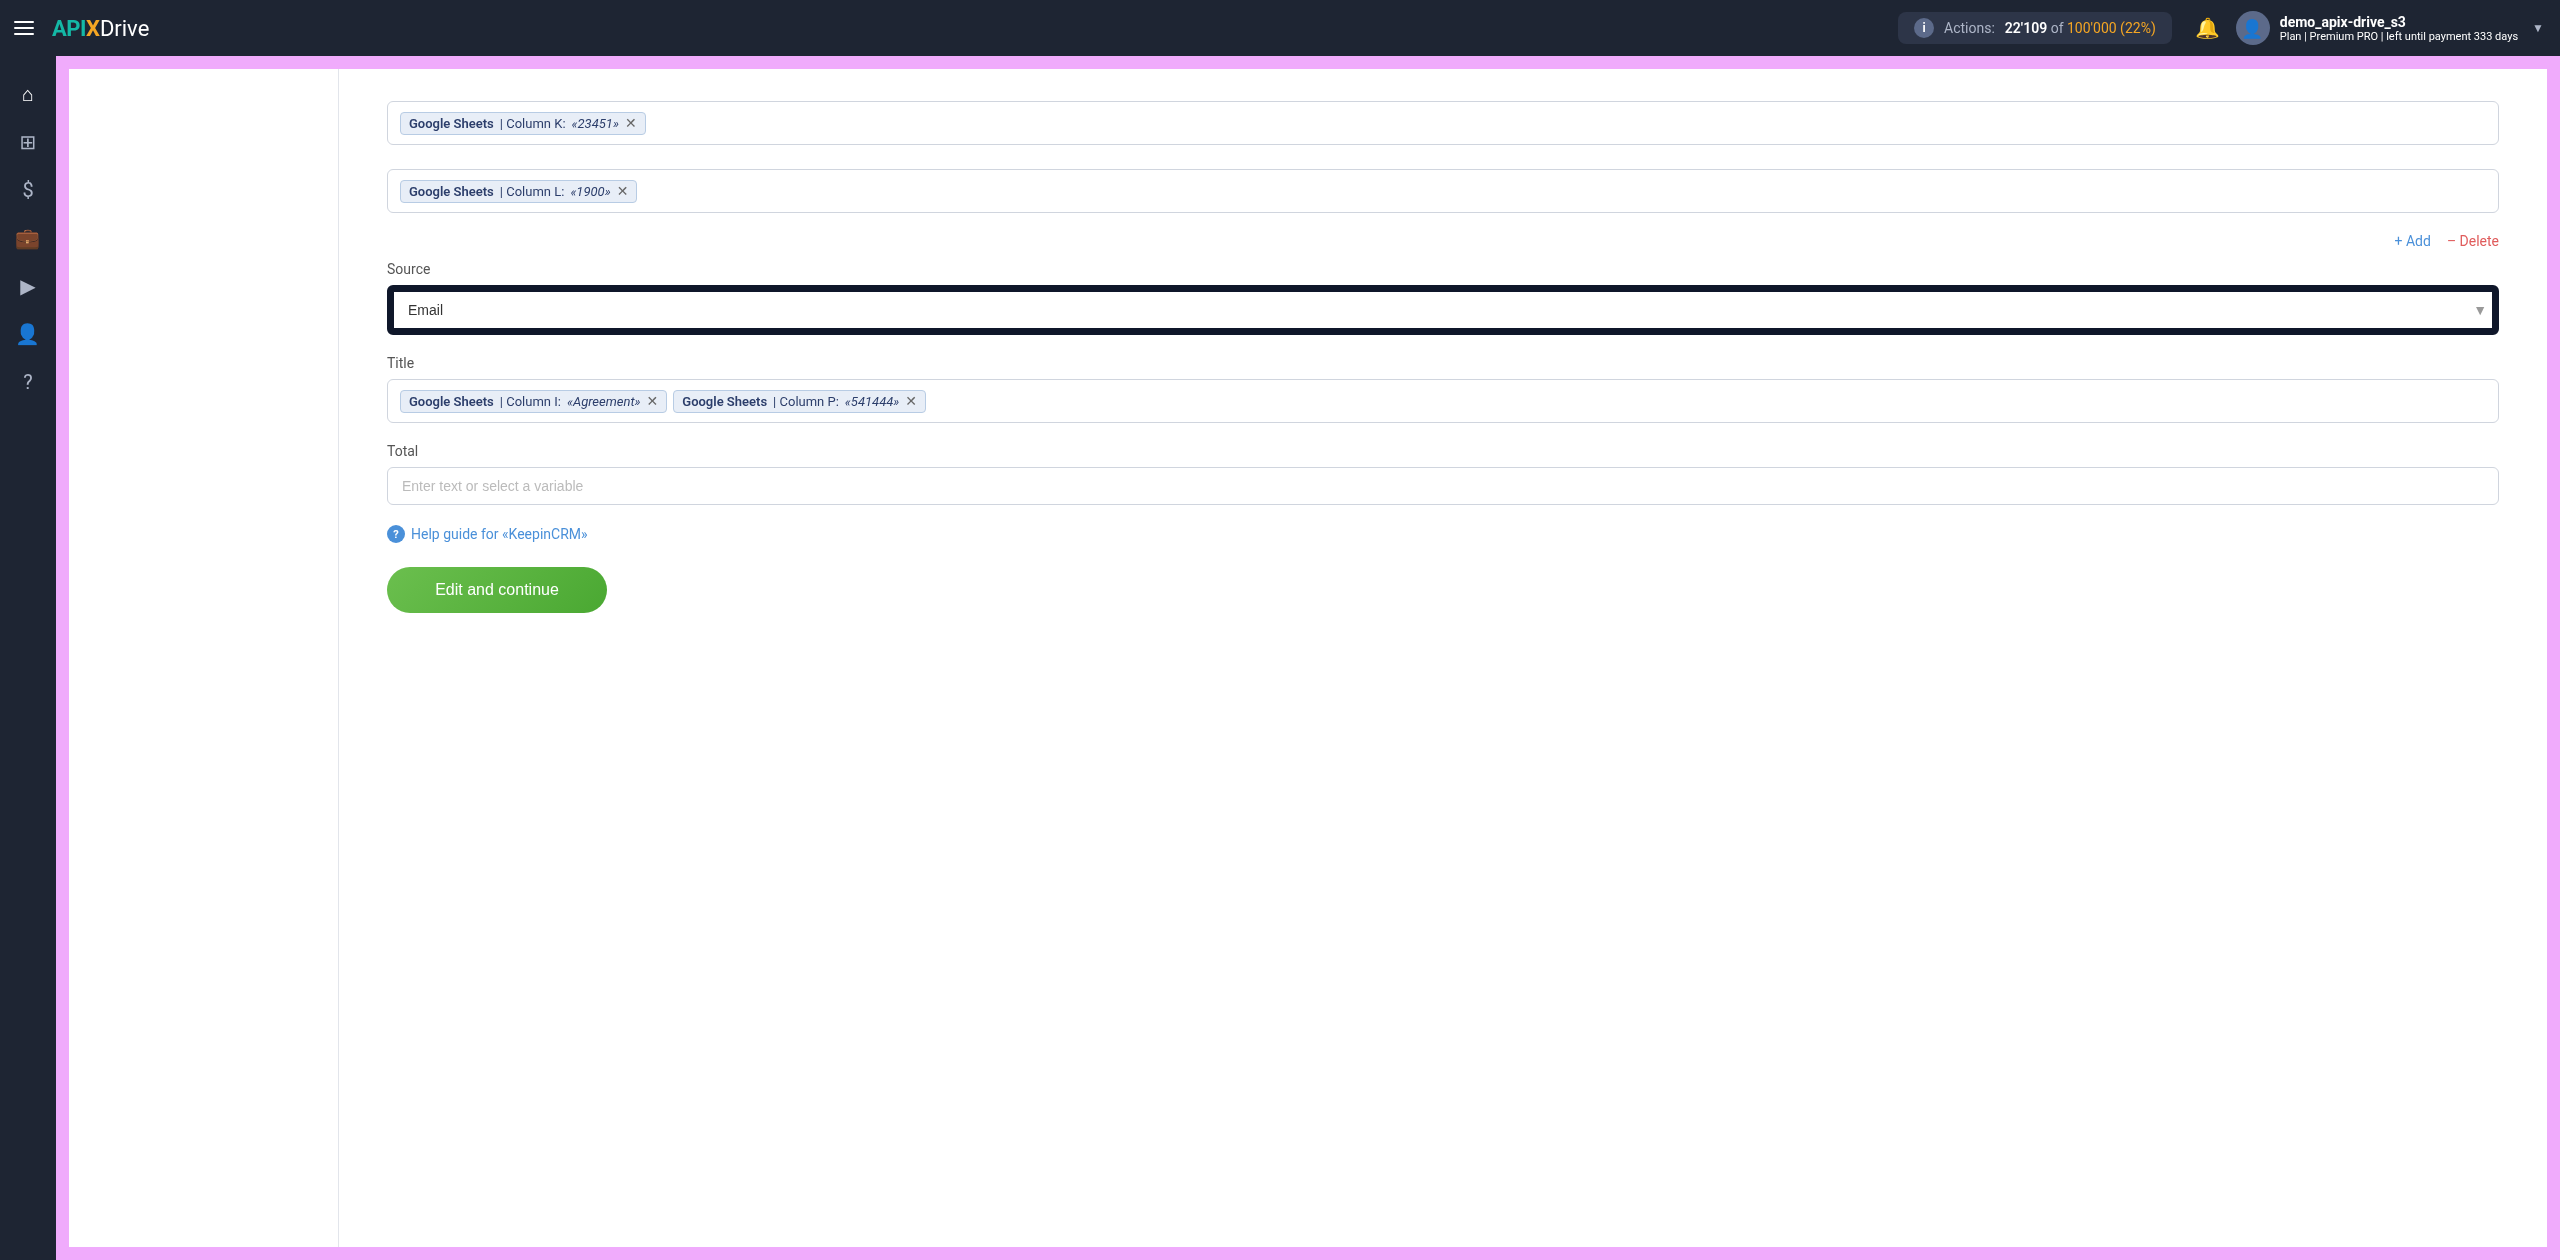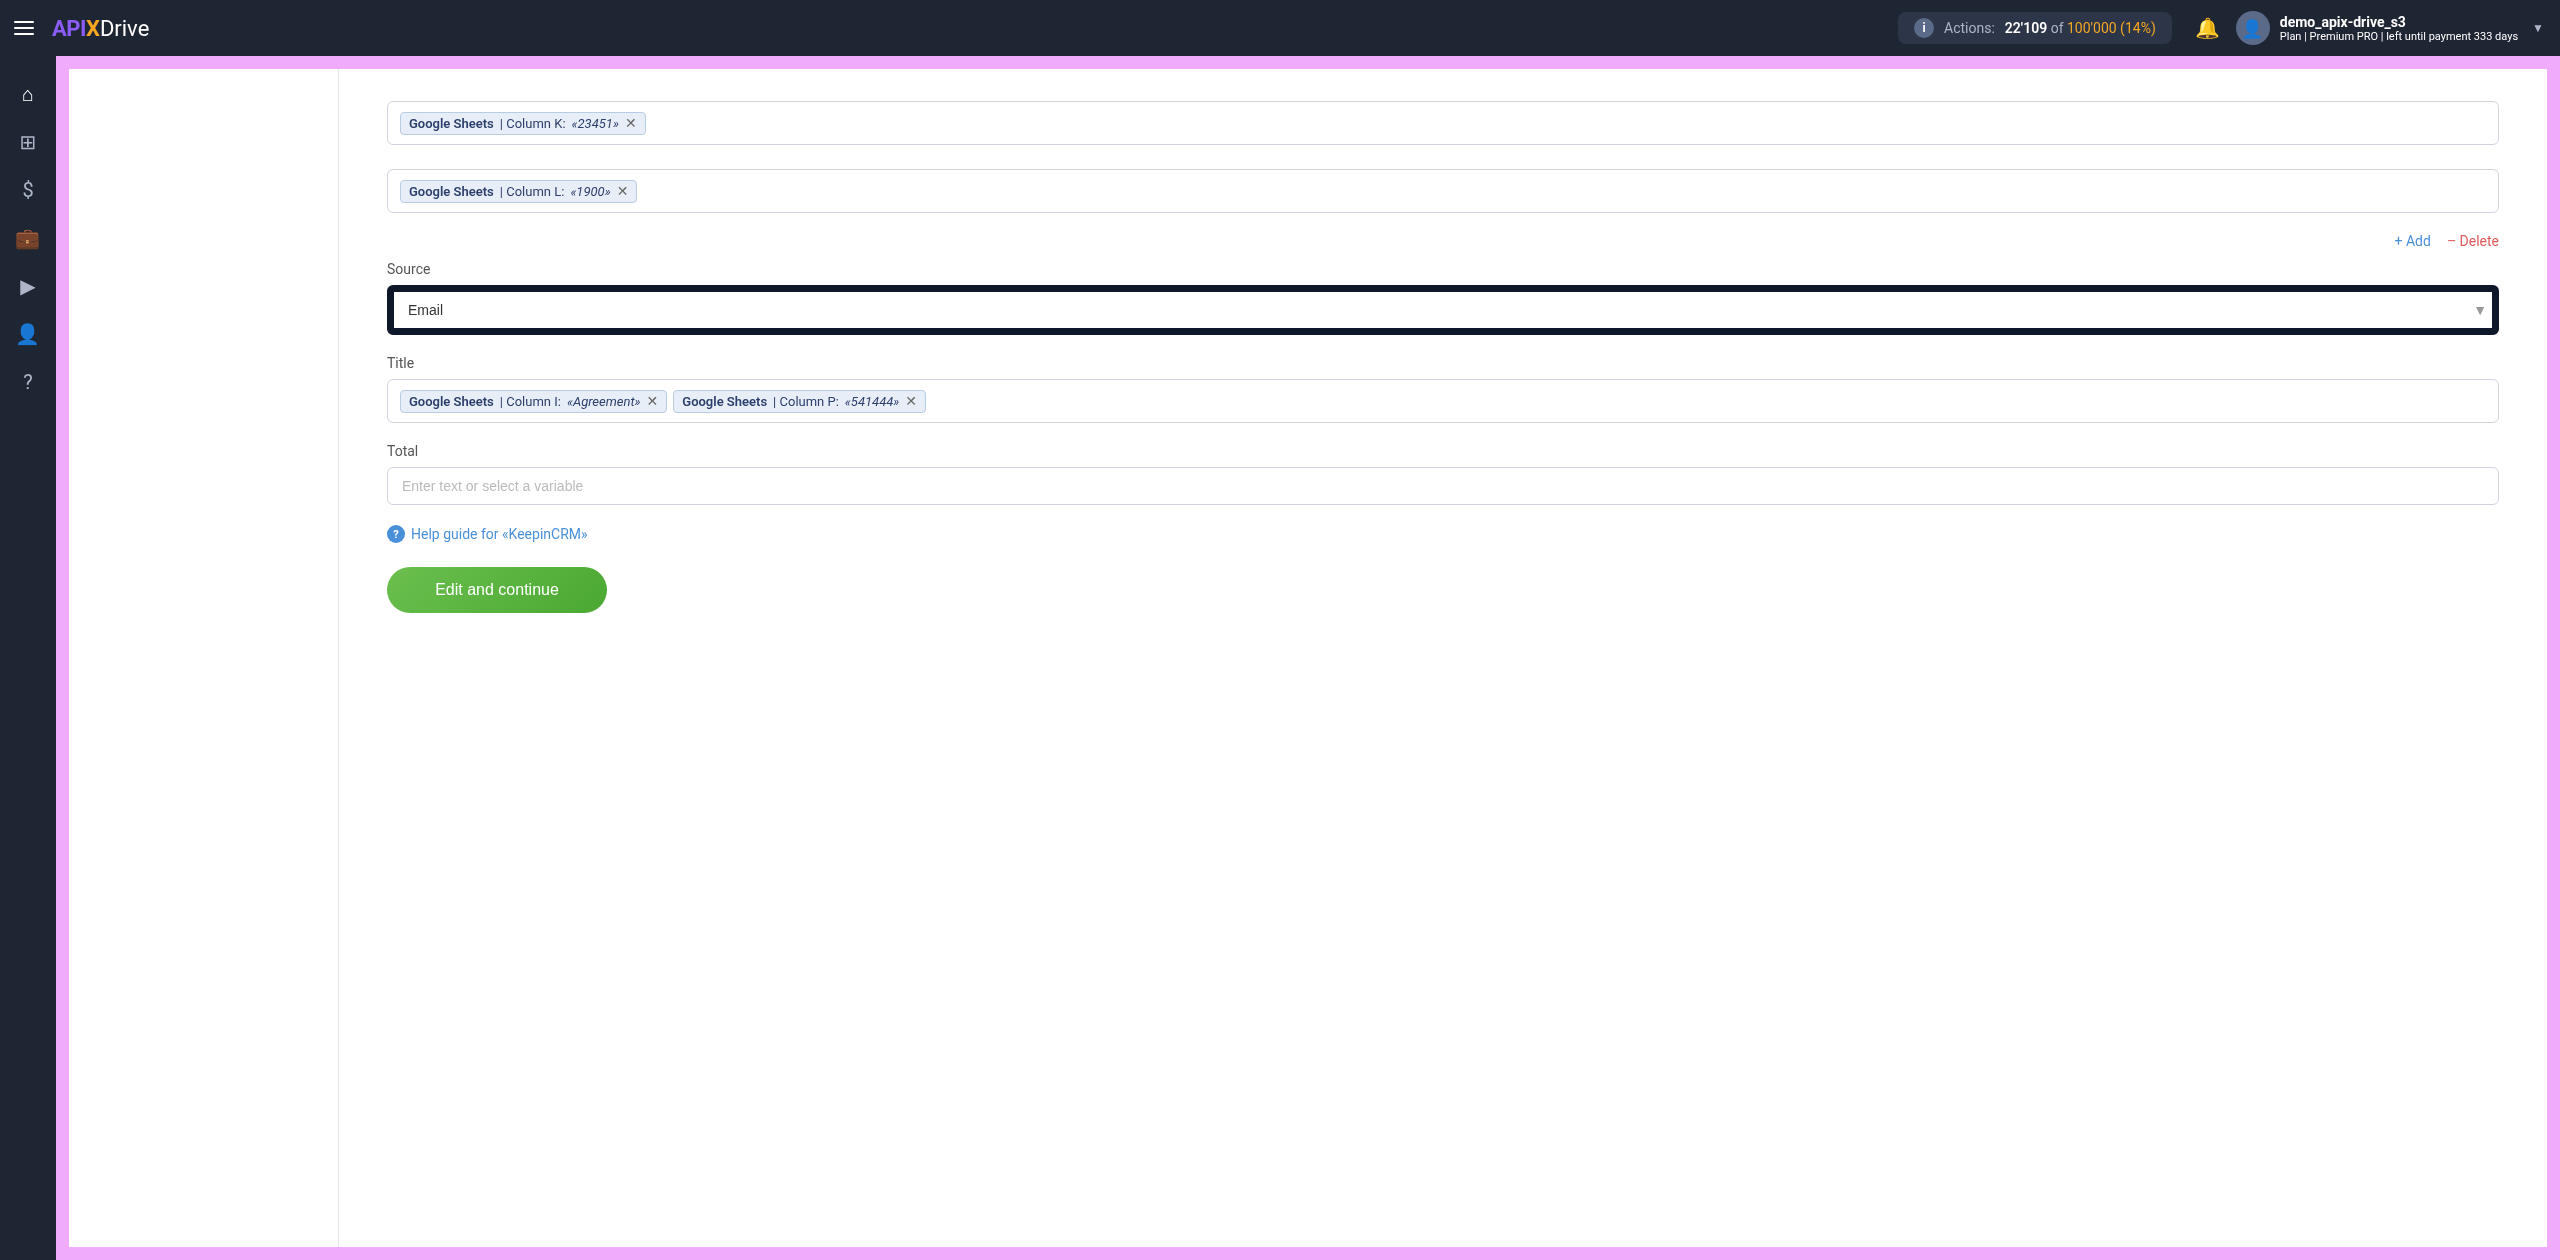--- a/index.html
+++ b/index.html
@@ -10,21 +10,21 @@
       position: fixed; top: 0; left: 0; right: 0; height: 56px;
       background: #1e2533; display: flex; align-items: center; z-index: 100;
     }
     .topnav-hamburger {
       width: 48px; height: 56px; display: flex; align-items: center; justify-content: center; cursor: pointer;
     }
     .hamburger-icon { display: flex; flex-direction: column; gap: 4px; }
     .hamburger-icon span { display: block; width: 20px; height: 2px; background: #fff; border-radius: 1px; }
 
     .logo { display: flex; align-items: center; margin-left: 4px; }
-    .logo-api { color: #8b5cf6; font-size: 22px; font-weight: 700; letter-spacing: -0.5px; }
+    .logo-api { color: #14b8a6; font-size: 22px; font-weight: 700; letter-spacing: -0.5px; }
     .logo-x { color: #f5a623; font-size: 22px; font-weight: 700; }
     .logo-drive { color: #fff; font-size: 22px; font-weight: 400; }
 
     .topnav-spacer { flex: 1; }
 
     .actions-badge {
       background: #2d3548; border-radius: 8px; padding: 6px 16px; display: flex; align-items: center; gap: 10px; margin-right: 16px;
     }
     .actions-info-icon {
       width: 20px; height: 20px; border-radius: 50%; background: #5c6a8a; display: flex; align-items: center; justify-content: center;
@@ -161,21 +161,21 @@
 
   <div class="topnav-spacer"></div>
 
   <div class="actions-badge">
     <div class="actions-info-icon">i</div>
     <span class="actions-text">Actions:</span>
     <span class="actions-text">
       <span class="actions-count">22'109</span>
       <span style="color:#adb5c7"> of </span>
       <span class="actions-of">100'000</span>
-      <span class="actions-pct"> <span>(14%)</span></span>
+      <span class="actions-pct"> <span>(22%)</span></span>
     </span>
   </div>
 
   <div class="bell-btn">
     <span class="bell-icon">🔔</span>
   </div>
 
   <div class="user-section">
     <div class="user-avatar">
       <span class="user-avatar-icon">👤</span>

